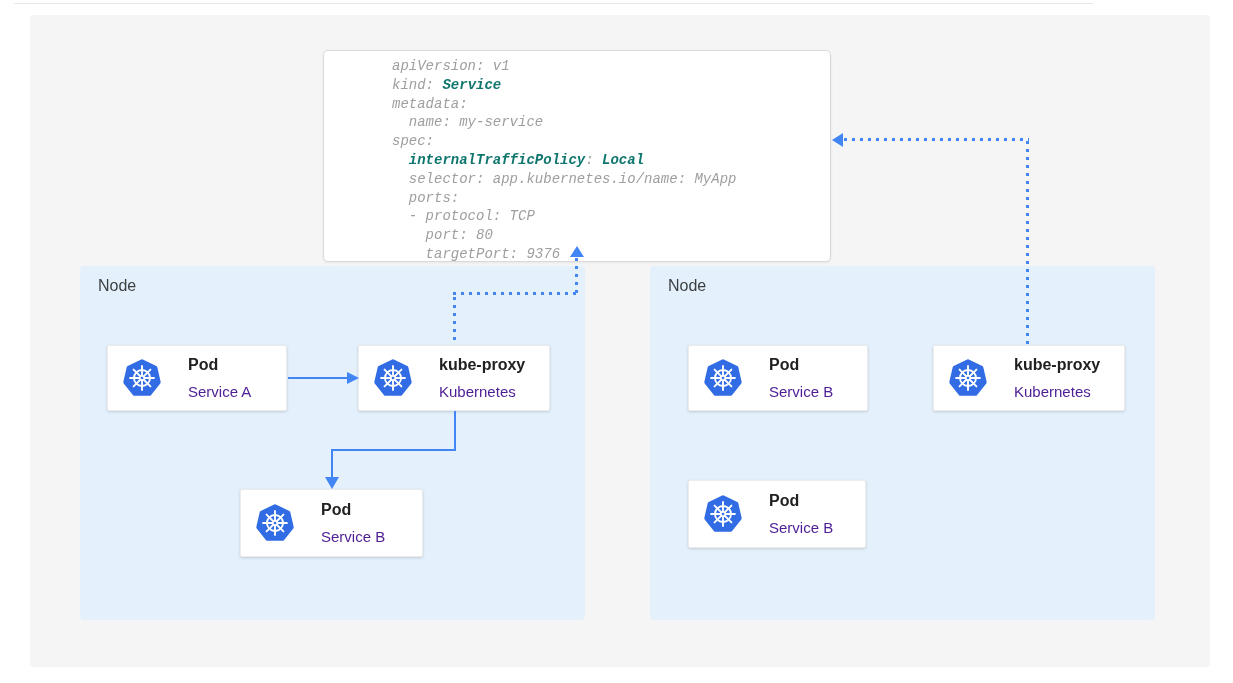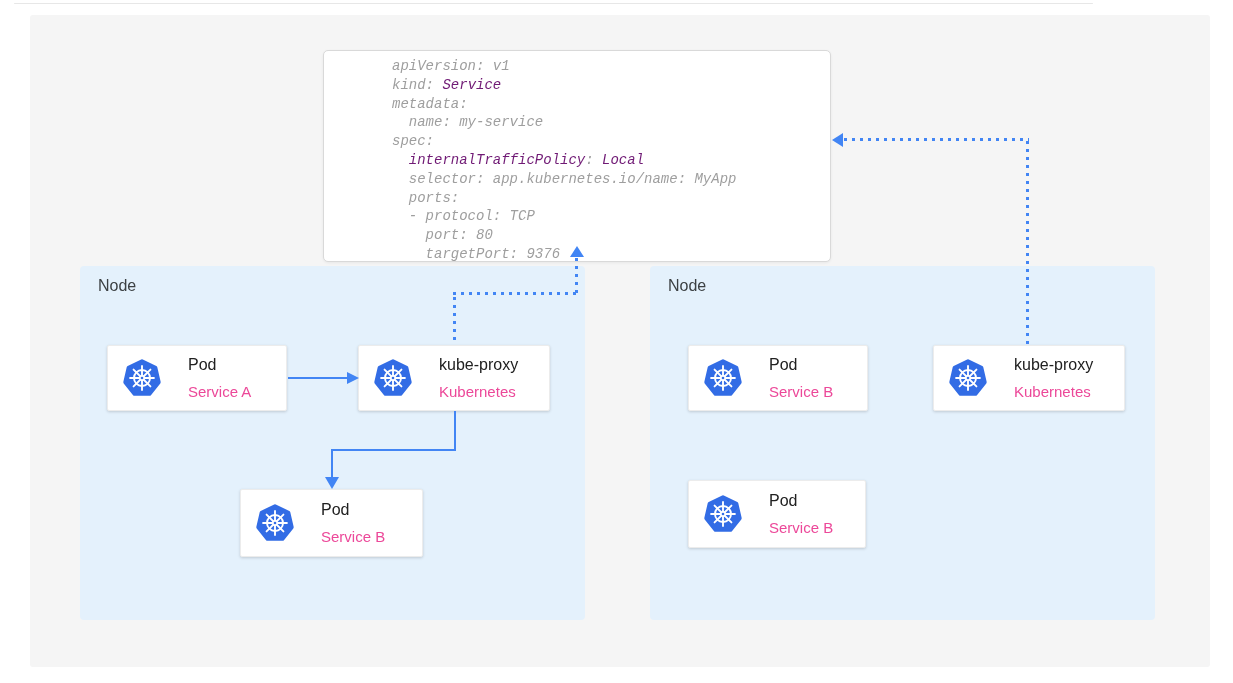--- a/index.html
+++ b/index.html
@@ -10,37 +10,37 @@
   .canvas{position:absolute;left:30px;top:15px;width:1180px;height:652px;
         background:#f5f5f5;border-radius:3px;}
 
   
   .yaml-card{position:absolute;left:323px;top:50px;width:508px;height:212px;
         background:#ffffff;border:1px solid #d9d9d9;border-radius:5px;
         box-shadow:0 1px 3px rgba(0,0,0,.06);box-sizing:border-box;}
   .yaml-code{padding:6px 0 0 68px;white-space:pre;
         font-family:"Liberation Mono",monospace;font-style:italic;
         font-size:14px;line-height:18.8px;color:#9e9e9e;}
-  .yaml-code .b{font-weight:normal;color:#701a75;}
+  .yaml-code .b{font-weight:bold;color:#0f766e;}
 
   
   .node{position:absolute;width:505px;height:354px;background:#e4f1fc;border-radius:4px;}
   .node-left{left:80px;top:266px;}
   .node-right{left:650px;top:266px;}
   .node-label{position:absolute;left:18px;top:11px;font-size:16px;color:#3c4043;}
 
   
   .card{position:absolute;background:#ffffff;border-radius:2px;box-sizing:border-box;
         border:1px solid #ececec;
         box-shadow:0 1px 3px rgba(0,0,0,.16);
         display:flex;align-items:center;padding-left:13px;}
   .card .icon{width:42px;height:42px;flex:0 0 auto;}
   .card .txt{margin-left:25px;}
-  .card-title{font-size:16px;font-weight:400;color:#212121;line-height:21px;}
-  .card-sub{font-size:15px;color:#ec4899;line-height:20px;margin-top:7px;}
+  .card-title{font-size:16px;font-weight:700;color:#212121;line-height:21px;}
+  .card-sub{font-size:15px;color:#4c1d95;line-height:20px;margin-top:7px;}
 
   .card-l-pod-a {left:107px;top:345px;width:180px;height:66px;}
   .card-l-kproxy{left:358px;top:345px;width:192px;height:66px;}
   .card-l-pod-b {left:240px;top:489px;width:183px;height:68px;}
   .card-r-pod-b1{left:688px;top:345px;width:180px;height:66px;}
   .card-r-kproxy{left:933px;top:345px;width:192px;height:66px;}
   .card-r-pod-b2{left:688px;top:480px;width:178px;height:68px;}
 
   
   .seg{position:absolute;}

